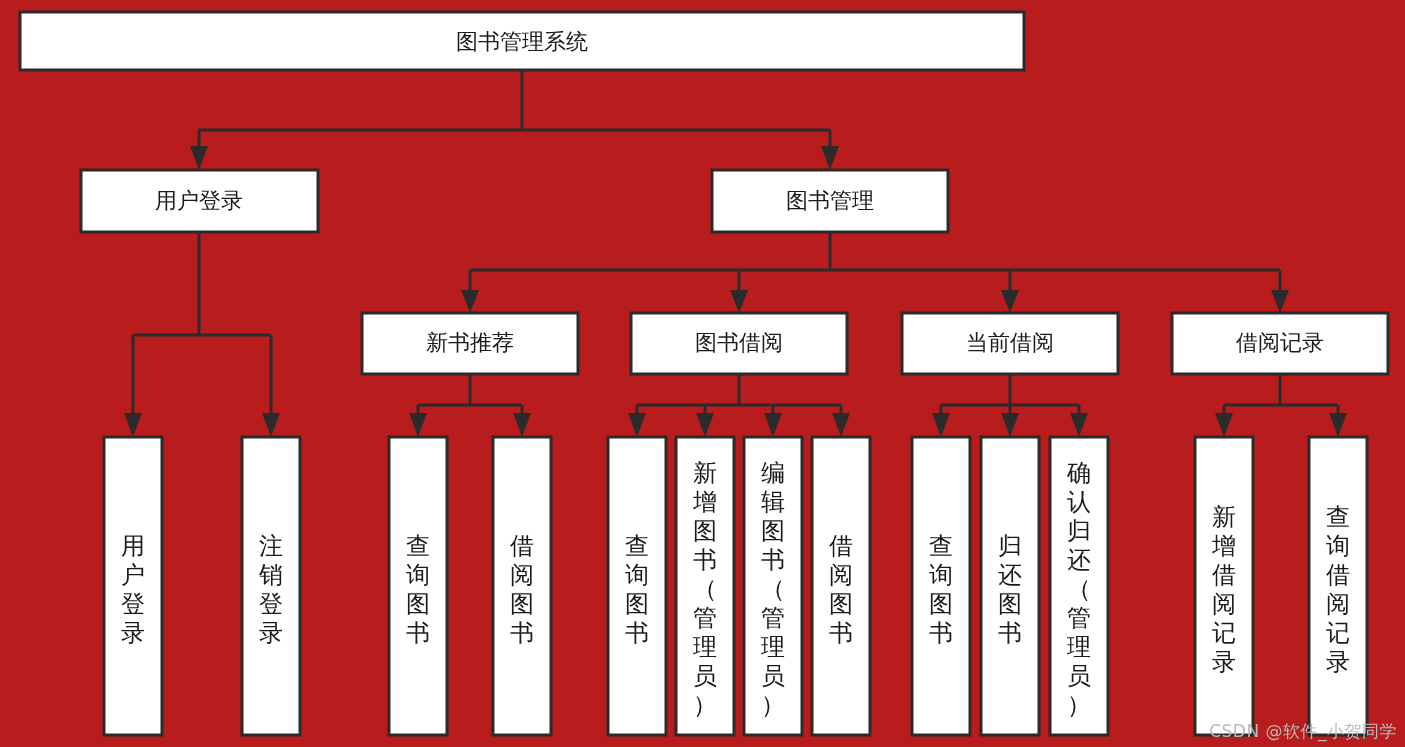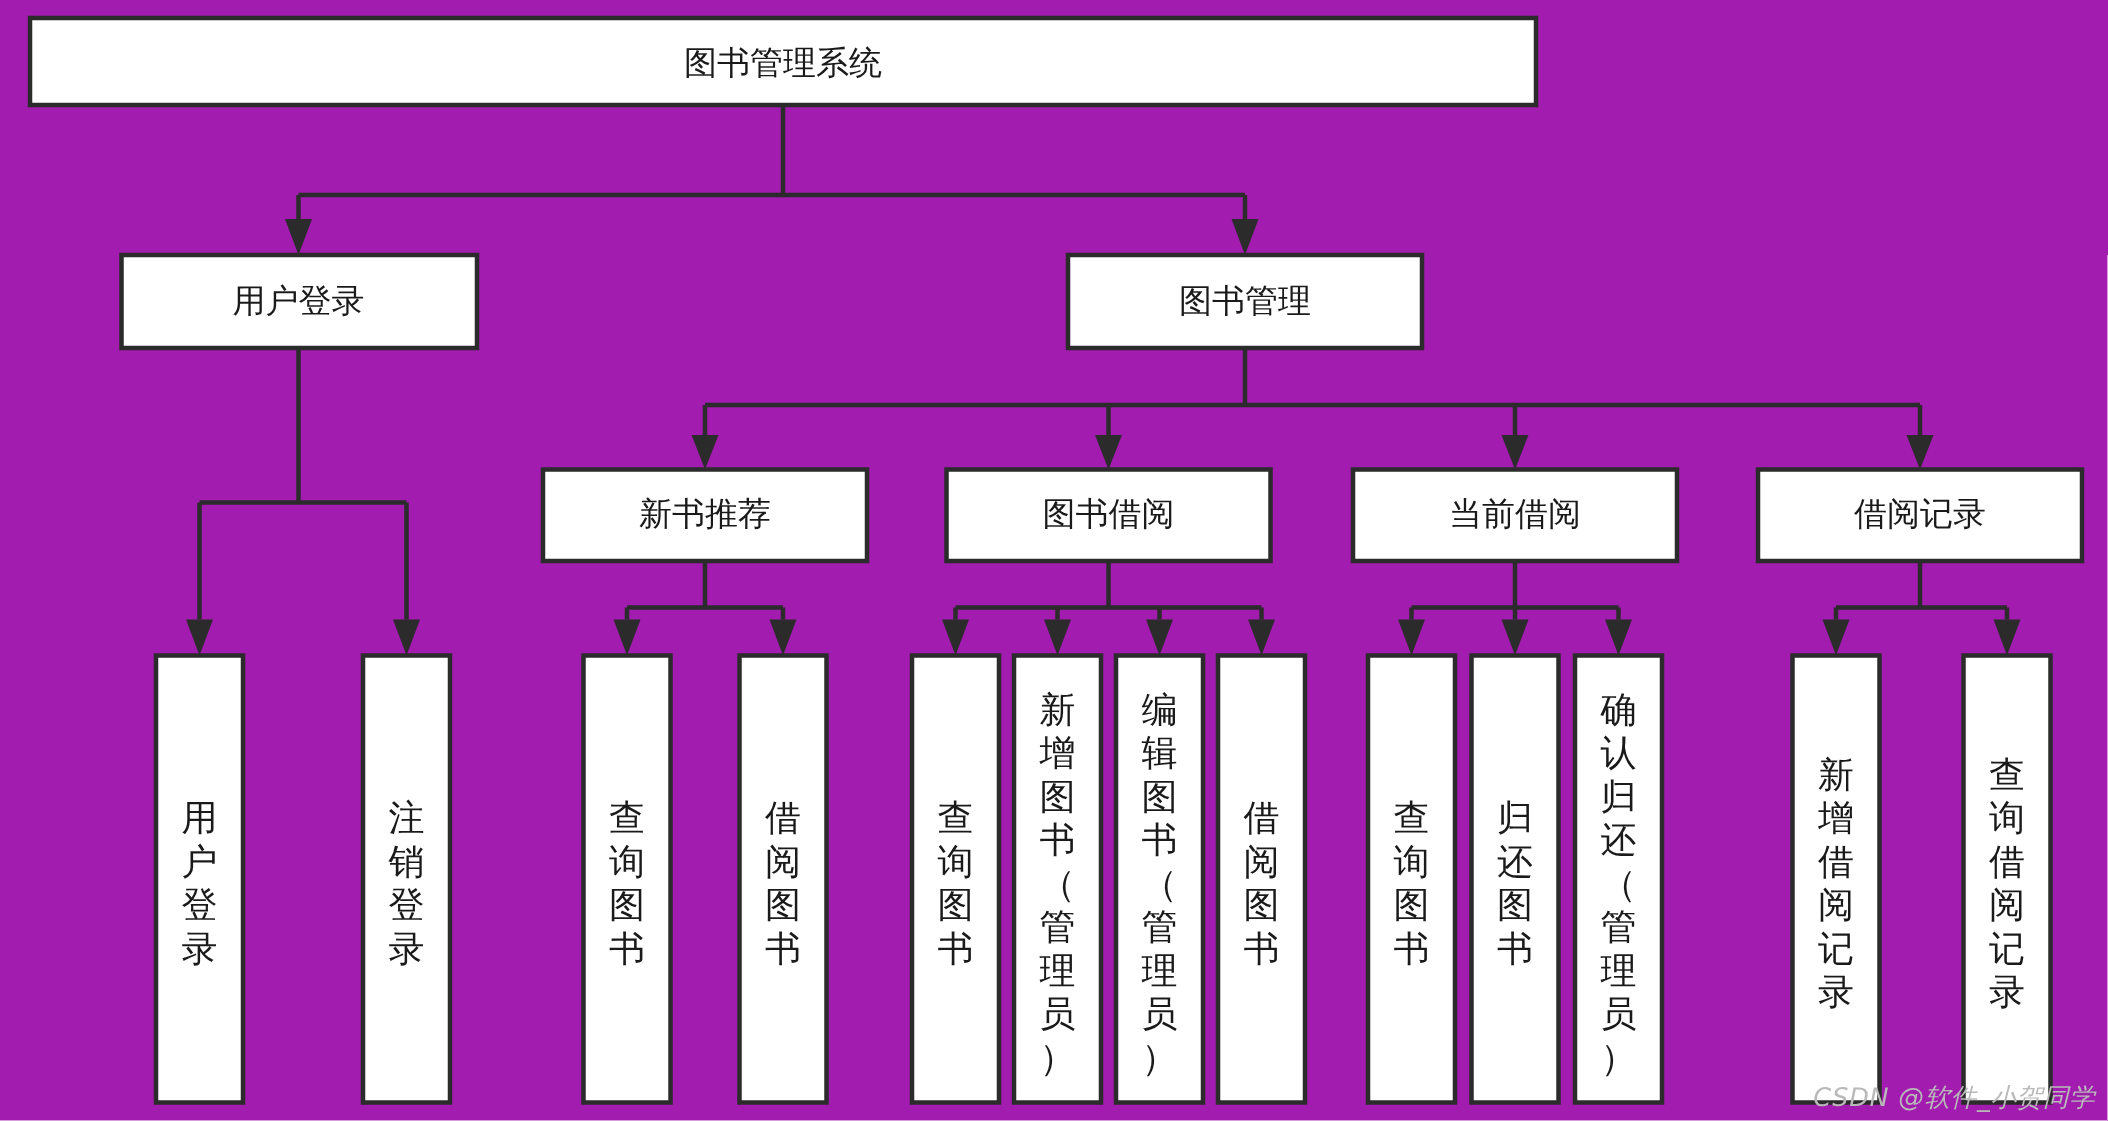--- a/index.html
+++ b/index.html
@@ -7,21 +7,21 @@
     padding: 0;
     background: #ffffff;
   }
   body {
     font-family: "DejaVu Sans", "Liberation Sans", sans-serif;
   }
   #diagram-root {
     position: relative;
     width: 1405px;
     height: 747px;
-    background: #a21caf;
+    background: #b91c1c;
     overflow: hidden;
   }
   svg.tree-canvas {
     position: absolute;
     left: 0;
     top: 0;
     width: 1405px;
     height: 747px;
   }
   .node-box {
@@ -58,21 +58,20 @@
   .watermark {
     position: absolute;
     right: 8px;
     bottom: 4px;
     font-family: "DejaVu Sans", "Liberation Sans", sans-serif;
     font-size: 17px;
     color: #b9b9b9;
     letter-spacing: 0.5px;
     white-space: nowrap;
     user-select: none;
-    font-style: italic;
   }
 </style>
 </head>
 <body>
 
 <div id="diagram-root">
 
   <svg class="tree-canvas" viewBox="0 0 1405 747" xmlns="http://www.w3.org/2000/svg">
 
     <defs>

